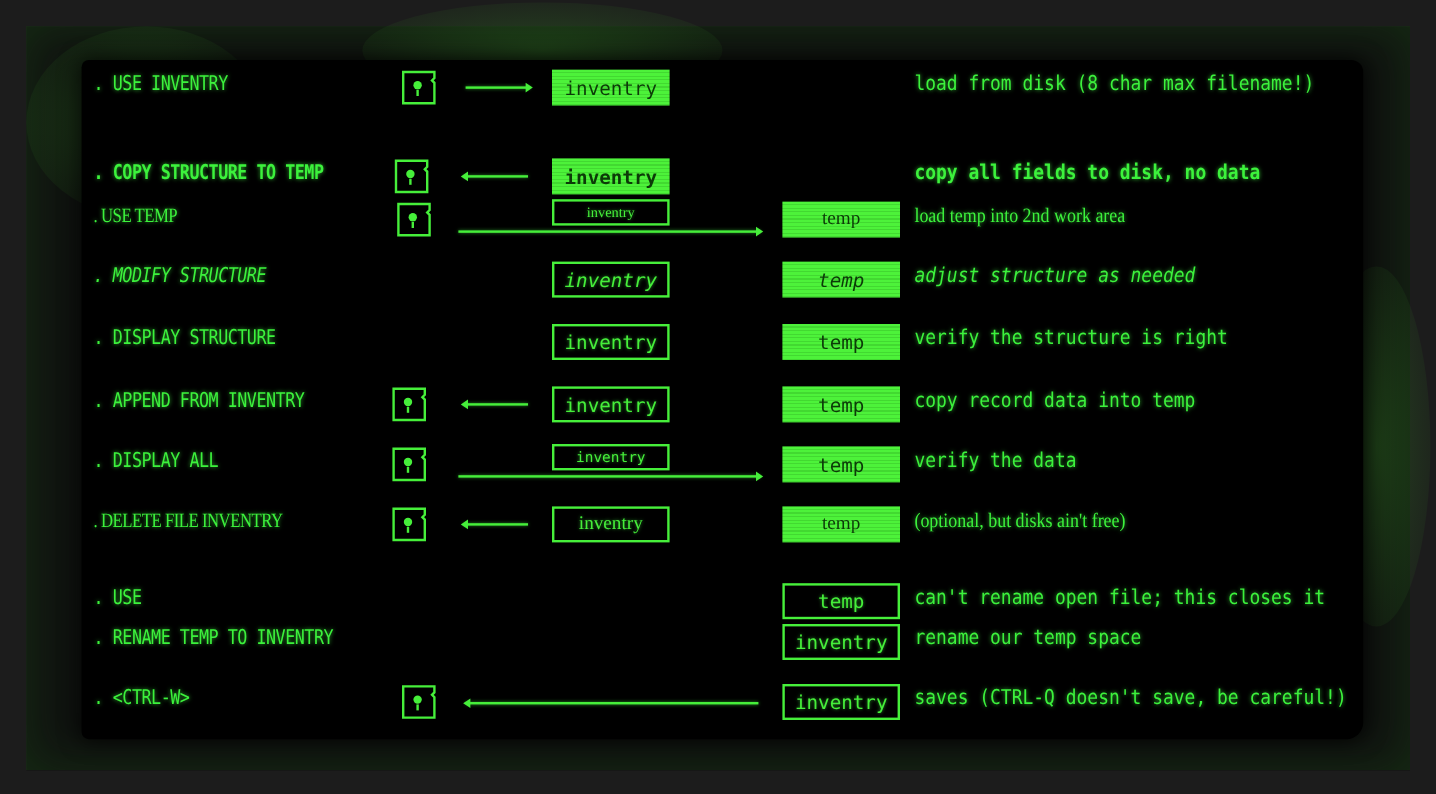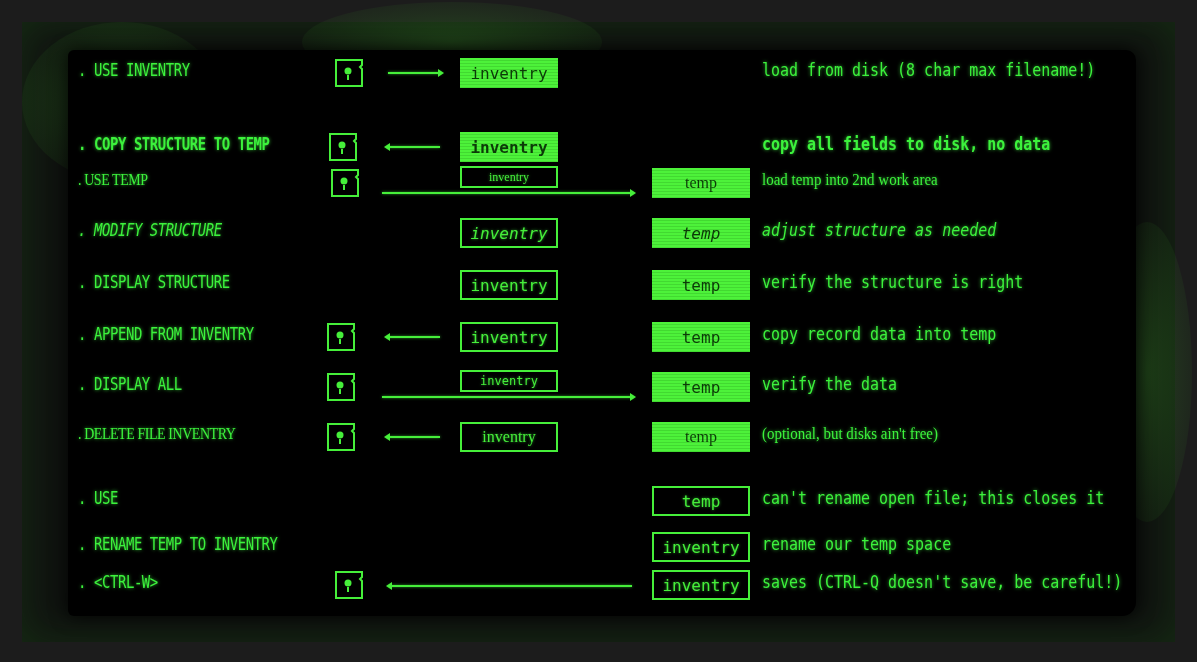--- a/index.html
+++ b/index.html
@@ -153,21 +153,21 @@
       <div class="arrow left" style="left: 318px; width: 54px; top: 20px;"></div>
       <div class="box outline" style="left: 392px; width: 98px;">inventry</div>
       <div class="box filled" style="left: 584px; width: 98px;">temp</div>
       <div class="note">(optional, but disks ain't free)</div>
     </div>
     <div class="row" style="top: 430px;">
       <div class="cmd">. USE</div>
       <div class="box outline" style="left: 584px; width: 98px;">temp</div>
       <div class="note">can't rename open file; this closes it</div>
     </div>
-    <div class="row" style="top: 476px; text-align: right;">
+    <div class="row" style="top: 464px; text-align: right;">
       <div class="cmd">. RENAME TEMP TO INVENTRY</div>
       <div class="box outline" style="left: 584px; width: 98px;">inventry</div>
       <div class="note">rename our temp space</div>
     </div>
     <div class="row" style="top: 514px;">
       <div class="cmd">. &lt;CTRL-W&gt;</div>
       <span class="floppy" style="left: 266px;"><svg width="32" height="30" viewBox="0 0 32 30">
           <path d="M2 2 H28 V7 L26 9 L28 11 V28 H2 Z" fill="none" stroke="#46ef3a" stroke-width="2"></path>
           <circle cx="14" cy="13" r="3.5" fill="#46ef3a"></circle>
           <rect x="13" y="17" width="2" height="5" fill="#46ef3a"></rect>

